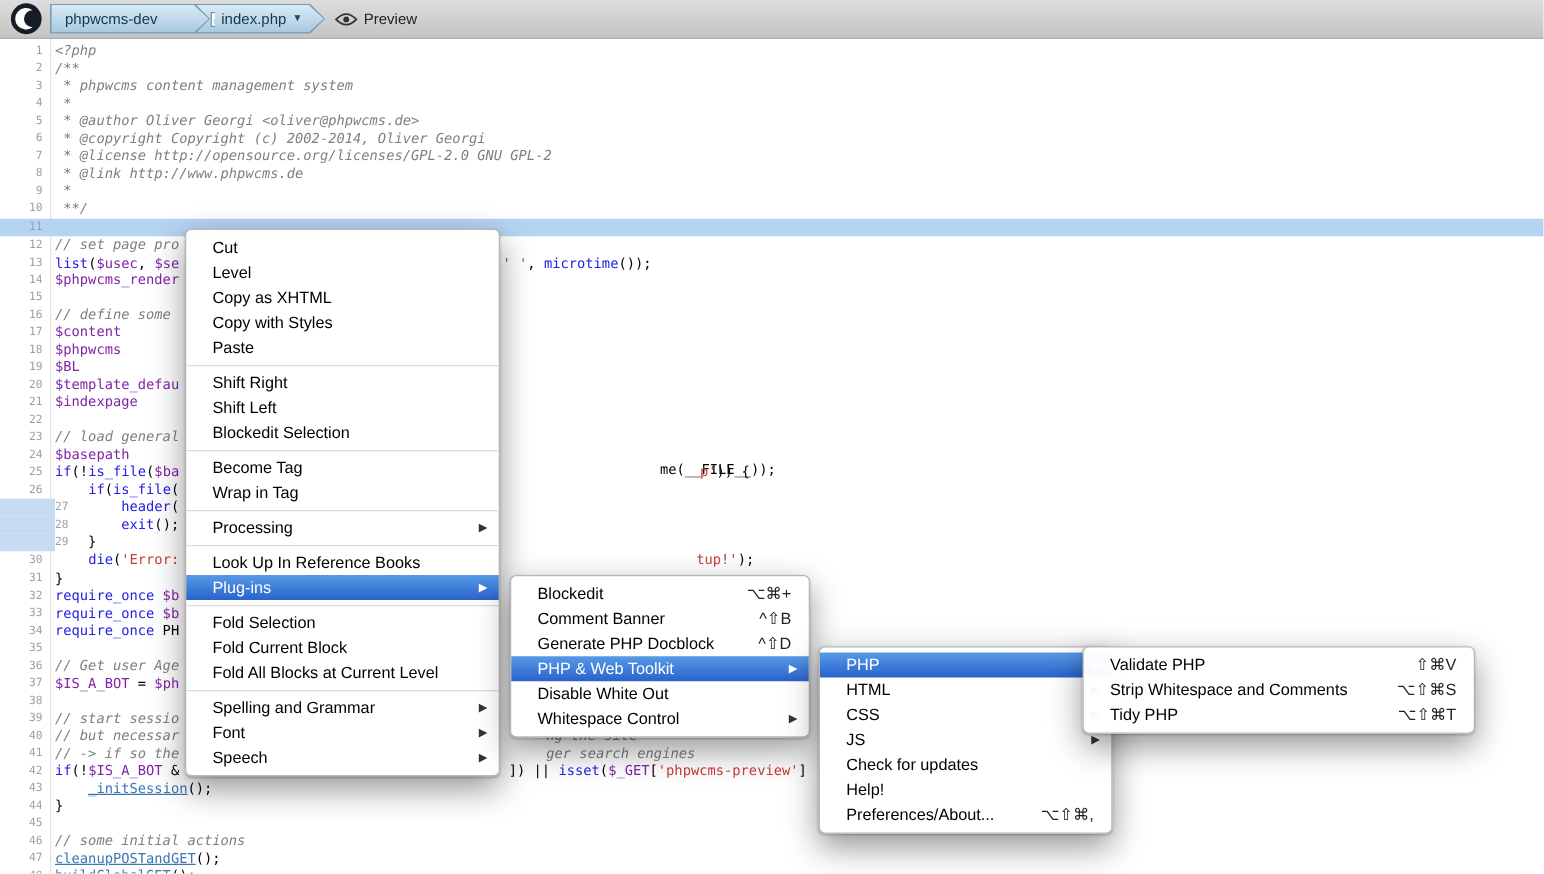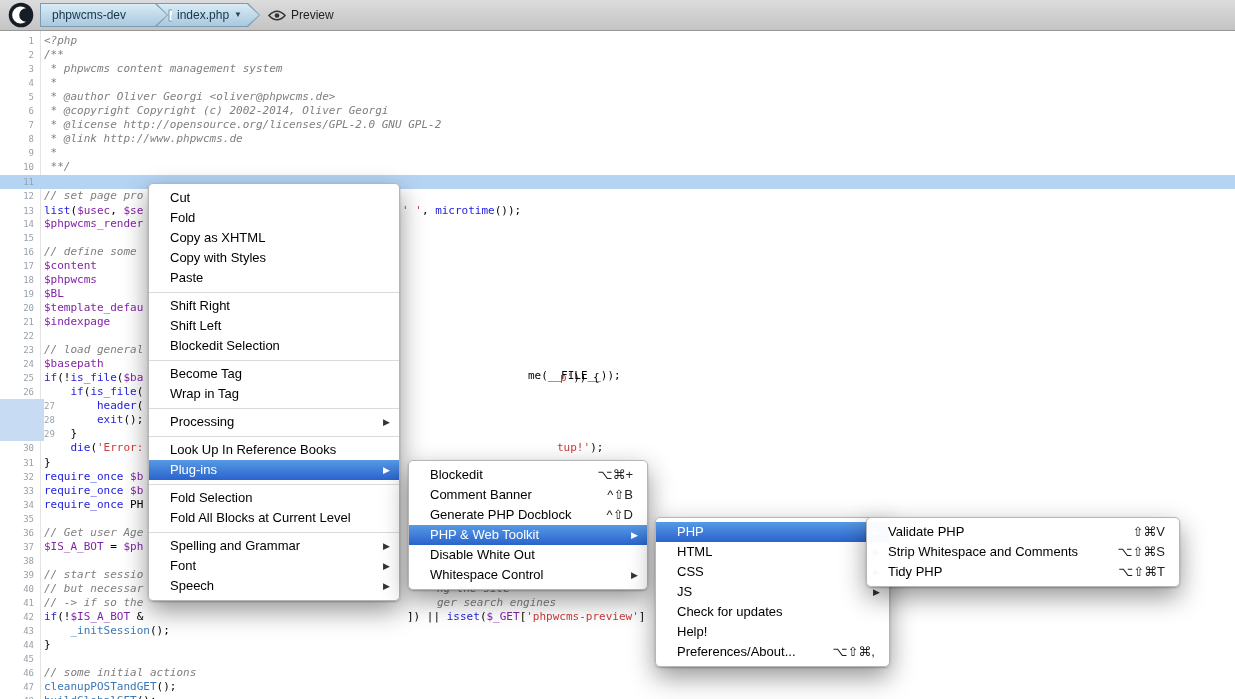--- a/index.html
+++ b/index.html
@@ -34,21 +34,21 @@
   .ln.ghl{background:var(--gutter_selection);width:40px;padding-right:0;box-sizing:border-box;
       text-align:right;padding-left:44px;}
   .ln.ghl::after{content:"";}
   .code{position:absolute;left:44px;top:0;font:11px/14.05px "DejaVu Sans Mono",monospace;
       white-space:pre;color:#000;}
   .frag{left:0;}
   .tk-cm{color:var(--comment);font-style:italic;}
   .tk-vr{color:var(--variable);}
   .tk-kw{color:var(--keyword);}
   .tk-st{color:var(--string);}
-  .tk-fn{color:var(--func);}
+  .tk-fn{color:var(--func);text-decoration:underline;}
   .tk-pl{color:#000;}
 
   
   .menu{position:absolute;z-index:30;background:rgba(255,255,255,.97);
         border:1px solid #b6b6b6;border-radius:5px;padding:4px 0;
         box-shadow:0 10px 26px rgba(0,0,0,.42),0 1px 2px rgba(0,0,0,.25);
         font-size:13px;color:#000;}
   .mi{position:relative;height:20px;line-height:20px;padding:0 26px 0 21px;white-space:nowrap;}
   .mi.sel{background:linear-gradient(var(--menu_highlight_top),var(--menu_highlight_bottom));color:#fff;}
   .mk{position:absolute;right:14px;top:0;font-family:"Liberation Sans","DejaVu Sans",sans-serif;color:#222;}
@@ -296,38 +296,39 @@
         </div>
         <div class="row" style="top: 664.35px;">
           <span class="ln">48</span>
           <span class="code"><span class="tk-fn">buildGlobalGET</span><span class="tk-pl">();</span></span>
         </div>
       </div>
   </div>
 
   <div class="menu" id="menu-context">
       <div class="mi"><span class="ml">Cut</span></div>
-      <div class="mi"><span class="ml">Fold</span></div>
+      <div class="mi"><span class="ml">Level</span></div>
       <div class="mi"><span class="ml">Copy as XHTML</span></div>
       <div class="mi"><span class="ml">Copy with Styles</span></div>
       <div class="mi"><span class="ml">Paste</span></div>
       <div class="msep"></div>
       <div class="mi"><span class="ml">Shift Right</span></div>
       <div class="mi"><span class="ml">Shift Left</span></div>
       <div class="mi"><span class="ml">Blockedit Selection</span></div>
       <div class="msep"></div>
       <div class="mi"><span class="ml">Become Tag</span></div>
       <div class="mi"><span class="ml">Wrap in Tag</span></div>
       <div class="msep"></div>
       <div class="mi"><span class="ml">Processing</span><span class="ma">▶</span></div>
       <div class="msep"></div>
       <div class="mi"><span class="ml">Look Up In Reference Books</span></div>
       <div class="mi sel"><span class="ml">Plug-ins</span><span class="ma">▶</span></div>
       <div class="msep"></div>
       <div class="mi"><span class="ml">Fold Selection</span></div>
+      <div class="mi"><span class="ml">Fold Current Block</span></div>
       <div class="mi"><span class="ml">Fold All Blocks at Current Level</span></div>
       <div class="msep"></div>
       <div class="mi"><span class="ml">Spelling and Grammar</span><span class="ma">▶</span></div>
       <div class="mi"><span class="ml">Font</span><span class="ma">▶</span></div>
       <div class="mi"><span class="ml">Speech</span><span class="ma">▶</span></div>
     </div>
   <div class="menu" id="menu-plugins">
       <div class="mi"><span class="ml">Blockedit</span><span class="mk">⌥⌘+</span></div>
       <div class="mi"><span class="ml">Comment Banner</span><span class="mk">^⇧B</span></div>
       <div class="mi"><span class="ml">Generate PHP Docblock</span><span class="mk">^⇧D</span></div>

